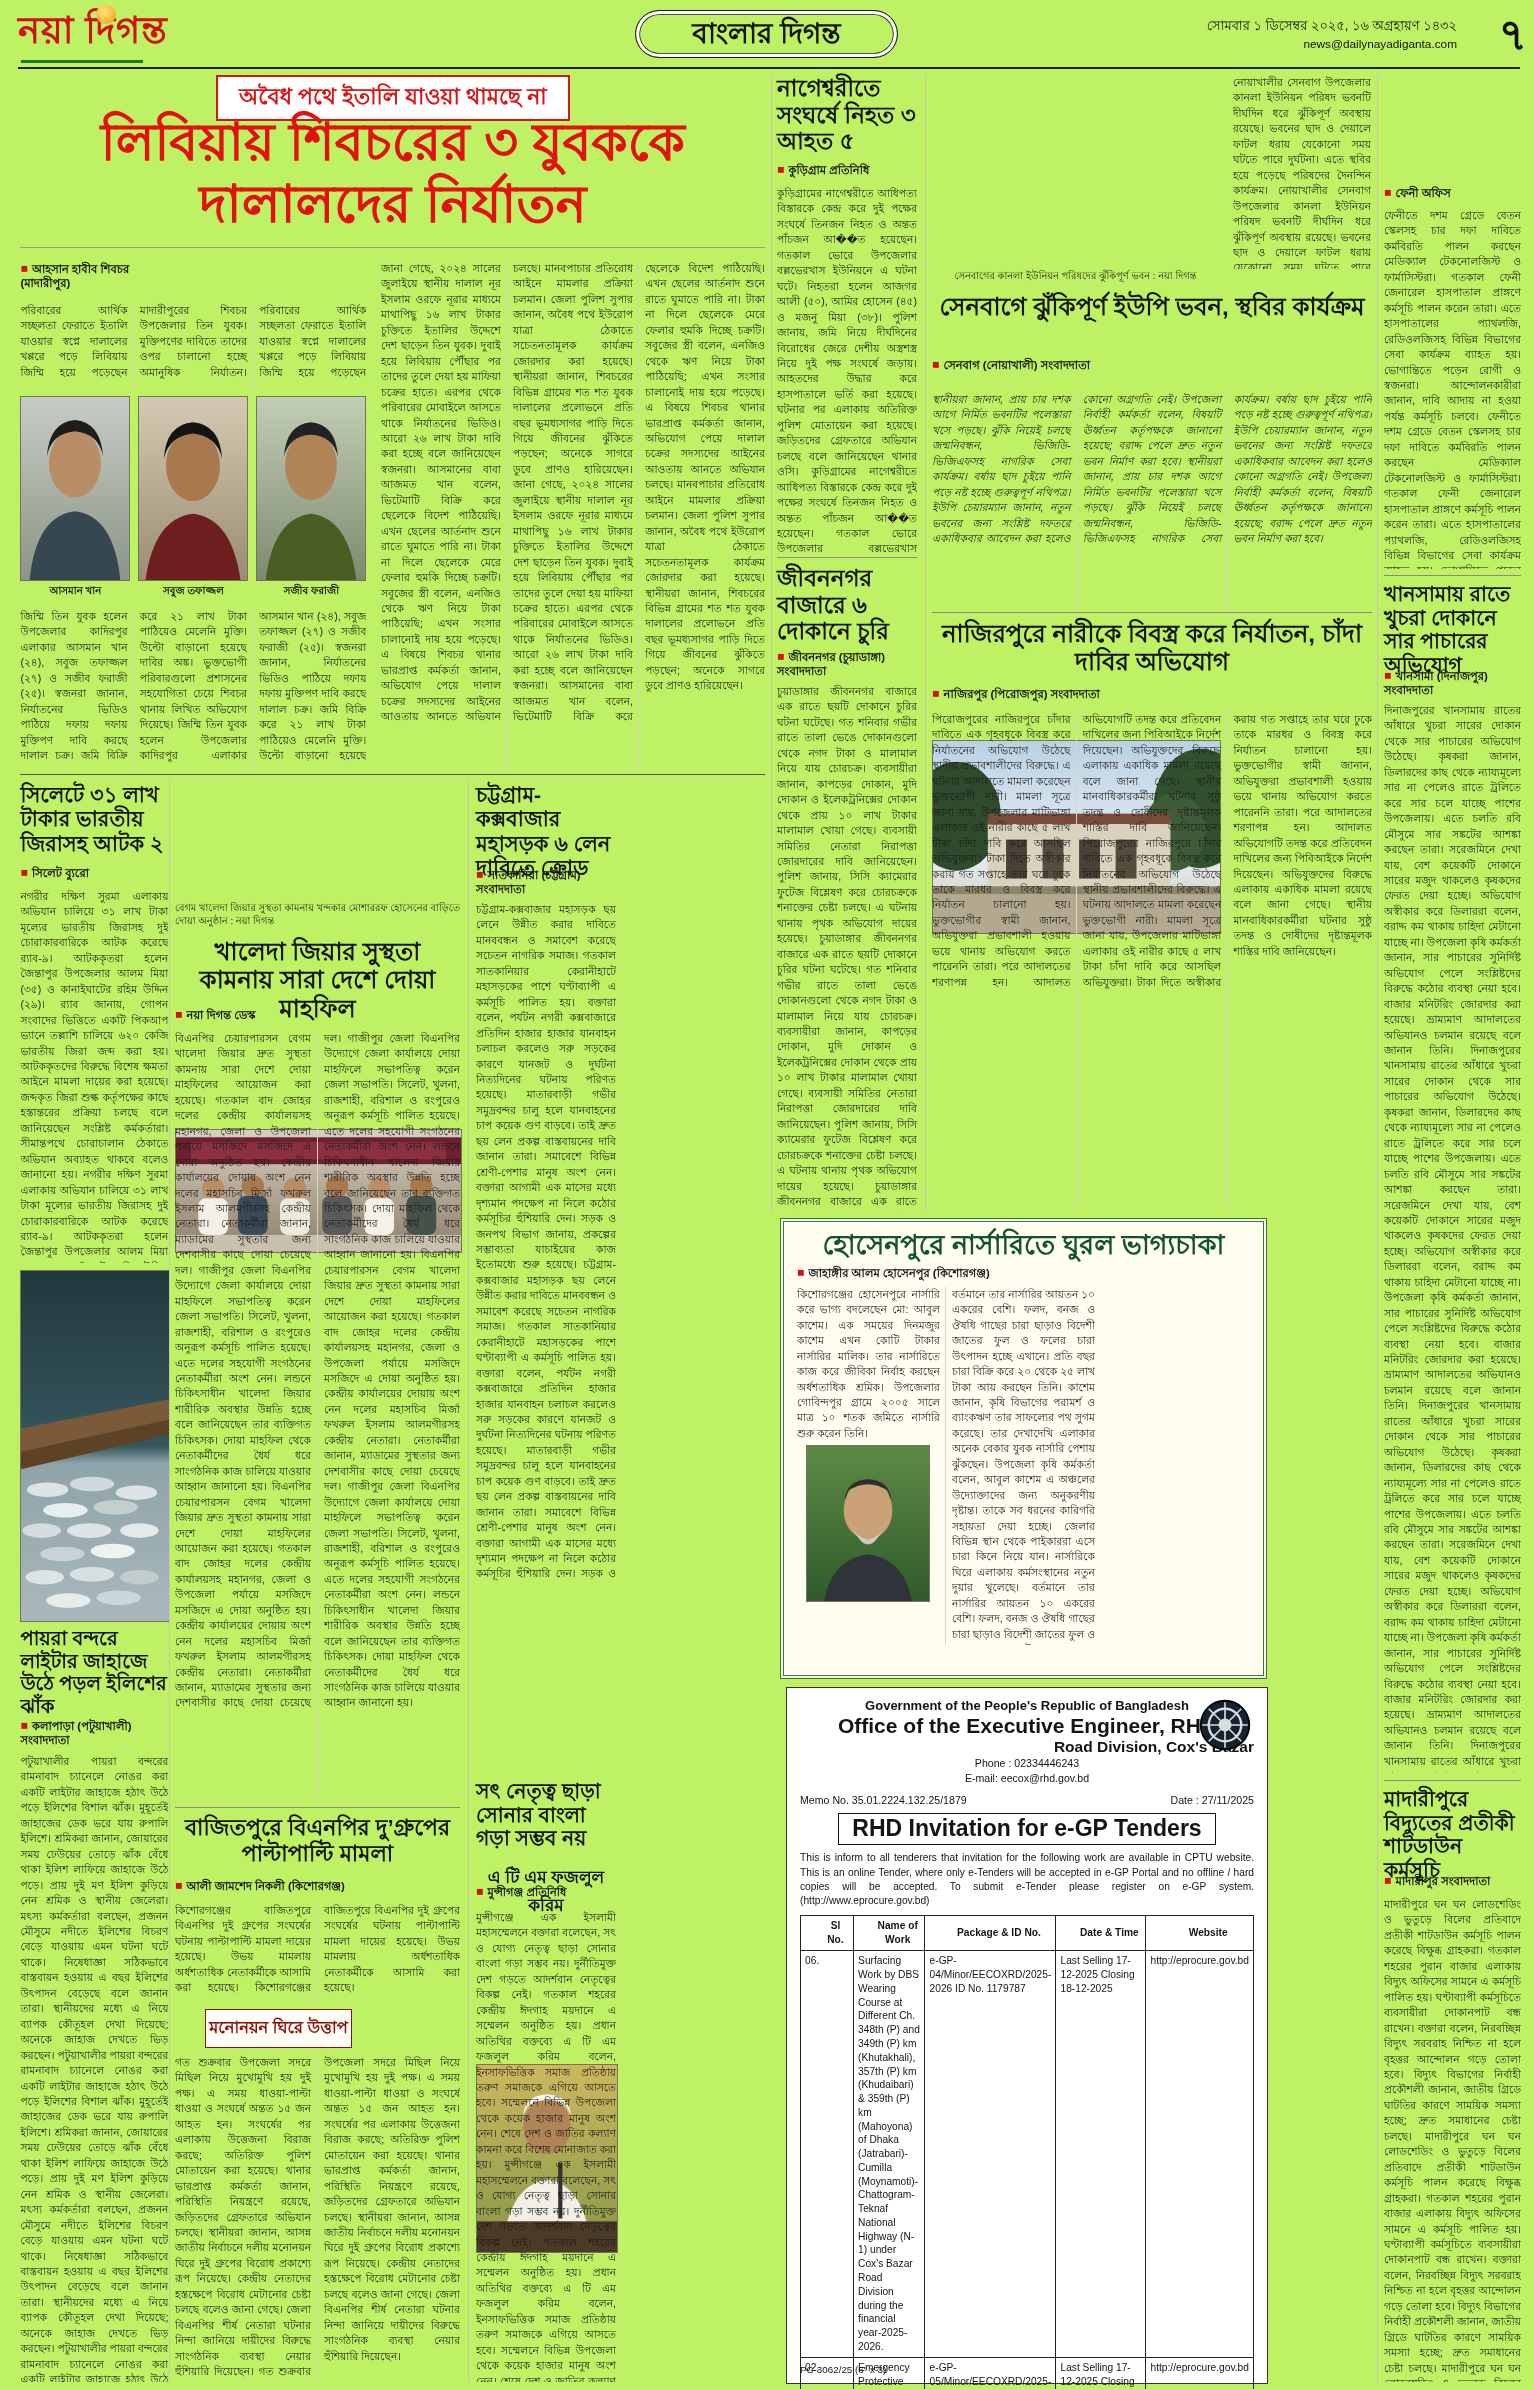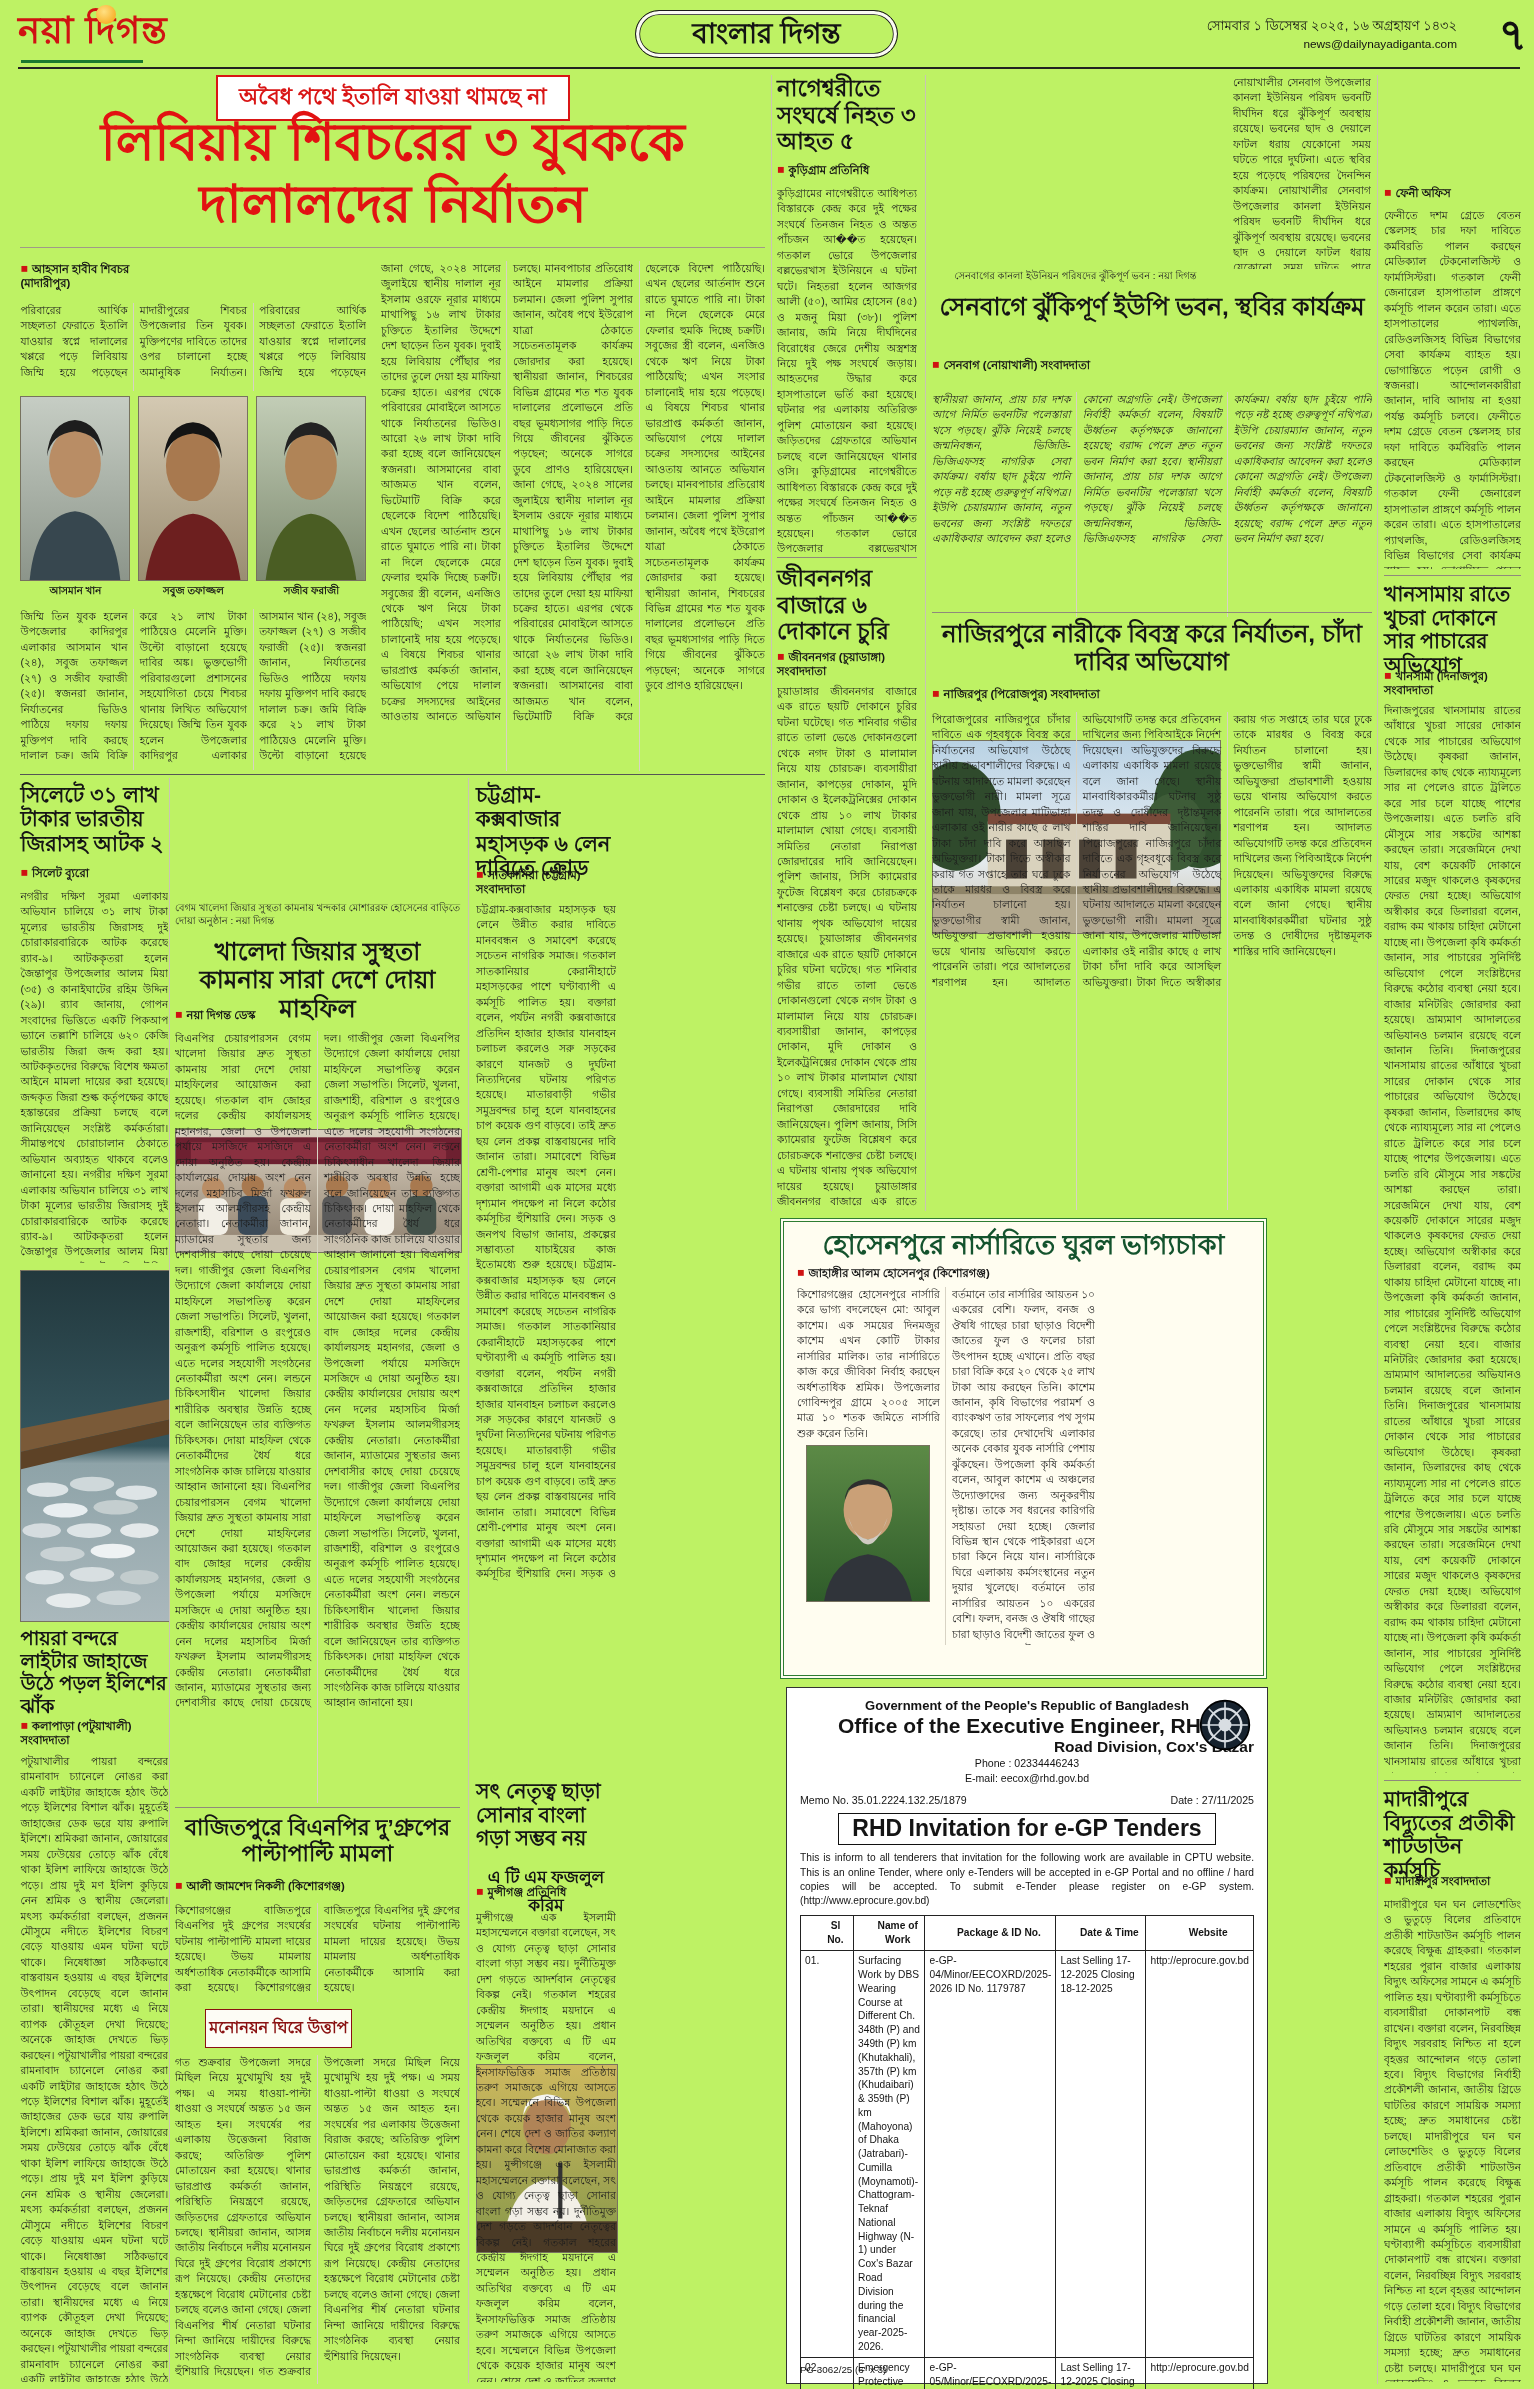--- a/index.html
+++ b/index.html
@@ -388,21 +388,21 @@
         <tr>
           <th style="width:29px;">Sl No.</th>
           <th>Name of Work</th>
           <th style="width:86px;">Package &amp; ID No.</th>
           <th style="width:72px;">Date &amp; Time</th>
           <th style="width:75px;">Website</th>
         </tr>
       </thead>
       <tbody>
         <tr>
-          <td>01.</td>
+          <td>06.</td>
           <td>Surfacing Work by DBS Wearing Course at Different Ch. 348th (P) and 349th (P) km (Khutakhali), 357th (P) km (Khudaibari) &amp; 359th (P) km (Mahoyona) of Dhaka (Jatrabari)-Cumilla (Moynamoti)-Chattogram-Teknaf National Highway (N-1) under Cox's Bazar Road Division during the financial year-2025-2026.</td>
           <td>e-GP-04/Minor/EECOXRD/2025-2026 ID No. 1179787</td>
           <td>Last Selling 17-12-2025 Closing 18-12-2025</td>
           <td>http://eprocure.gov.bd</td>
         </tr>
         <tr>
           <td>02.</td>
           <td>Emergency Protective Work Providing Bullah Palisiding &amp; Slope Protection, Bats dumping, Sand Bag Filling &amp; Geo Tube at Ch: 11 + 130 to Ch: 11 + 225 of Ramu-Fatehkharkul-Maricha Road (N-113) under Cox's Bazar Road Division during the year-2025-2026.</td>
           <td>e-GP-05/Minor/EECOXRD/2025-2026 ID No. 1179788</td>
           <td>Last Selling 17-12-2025 Closing 18-12-2025</td>

